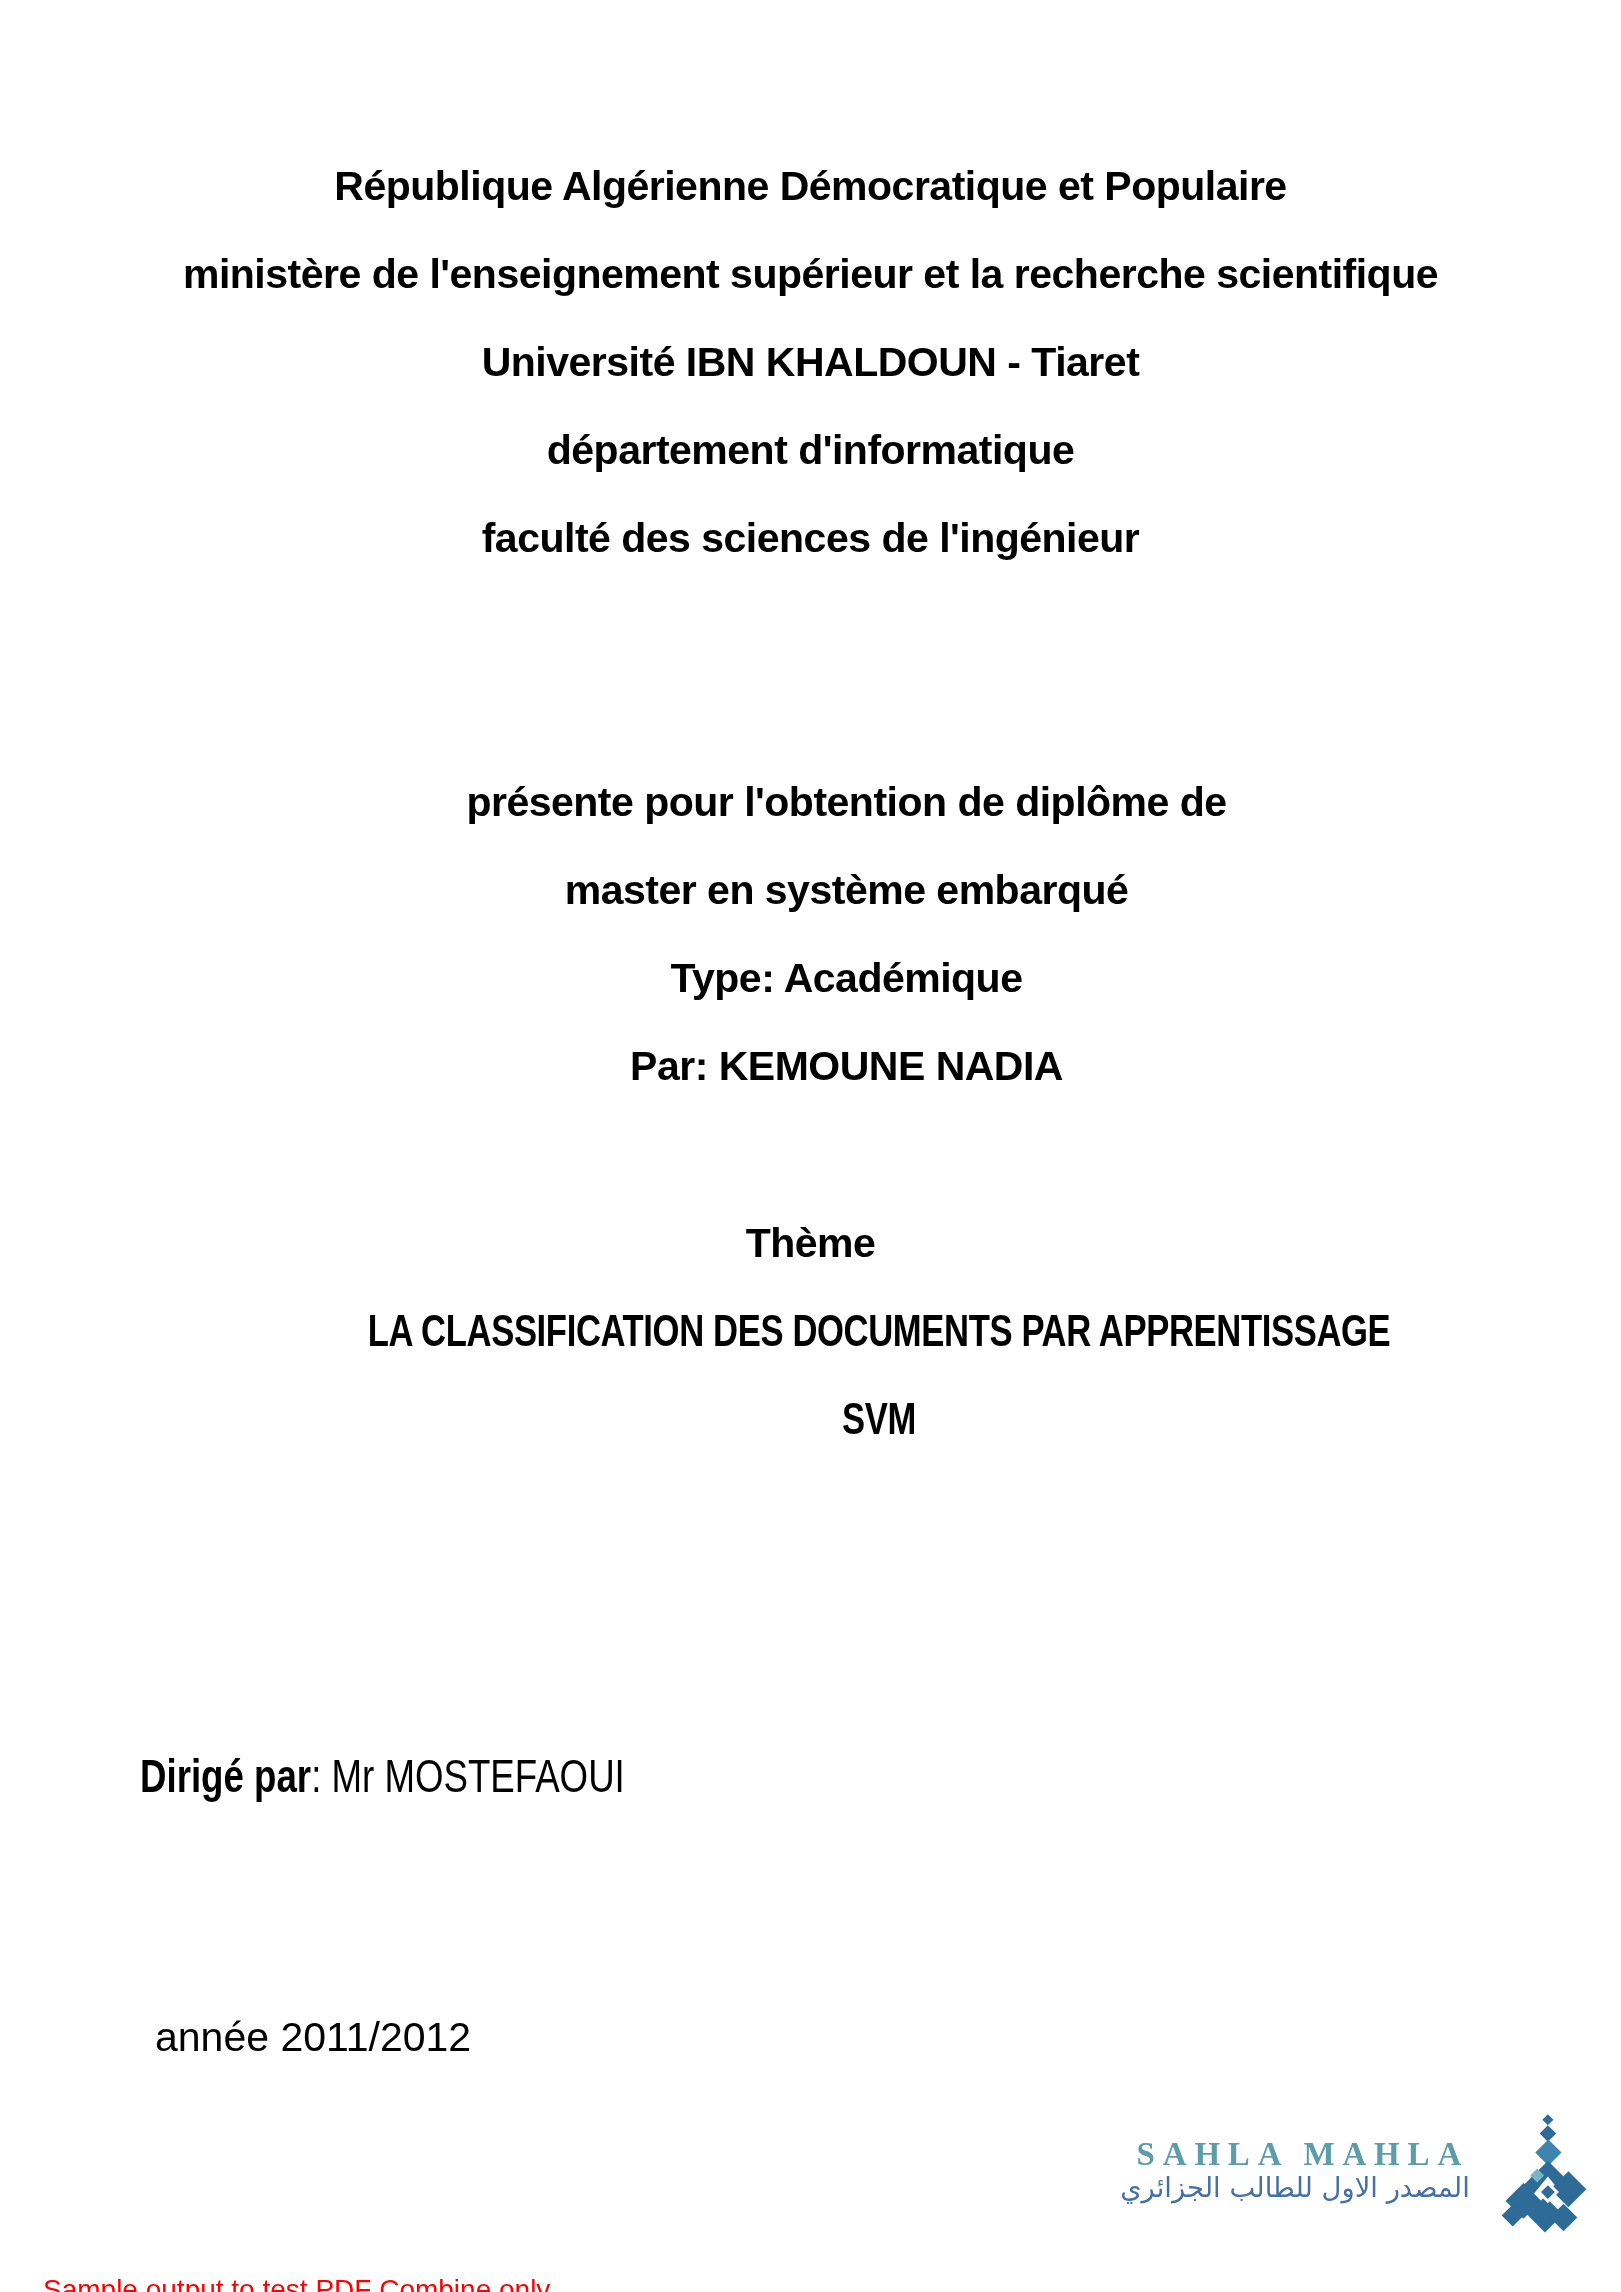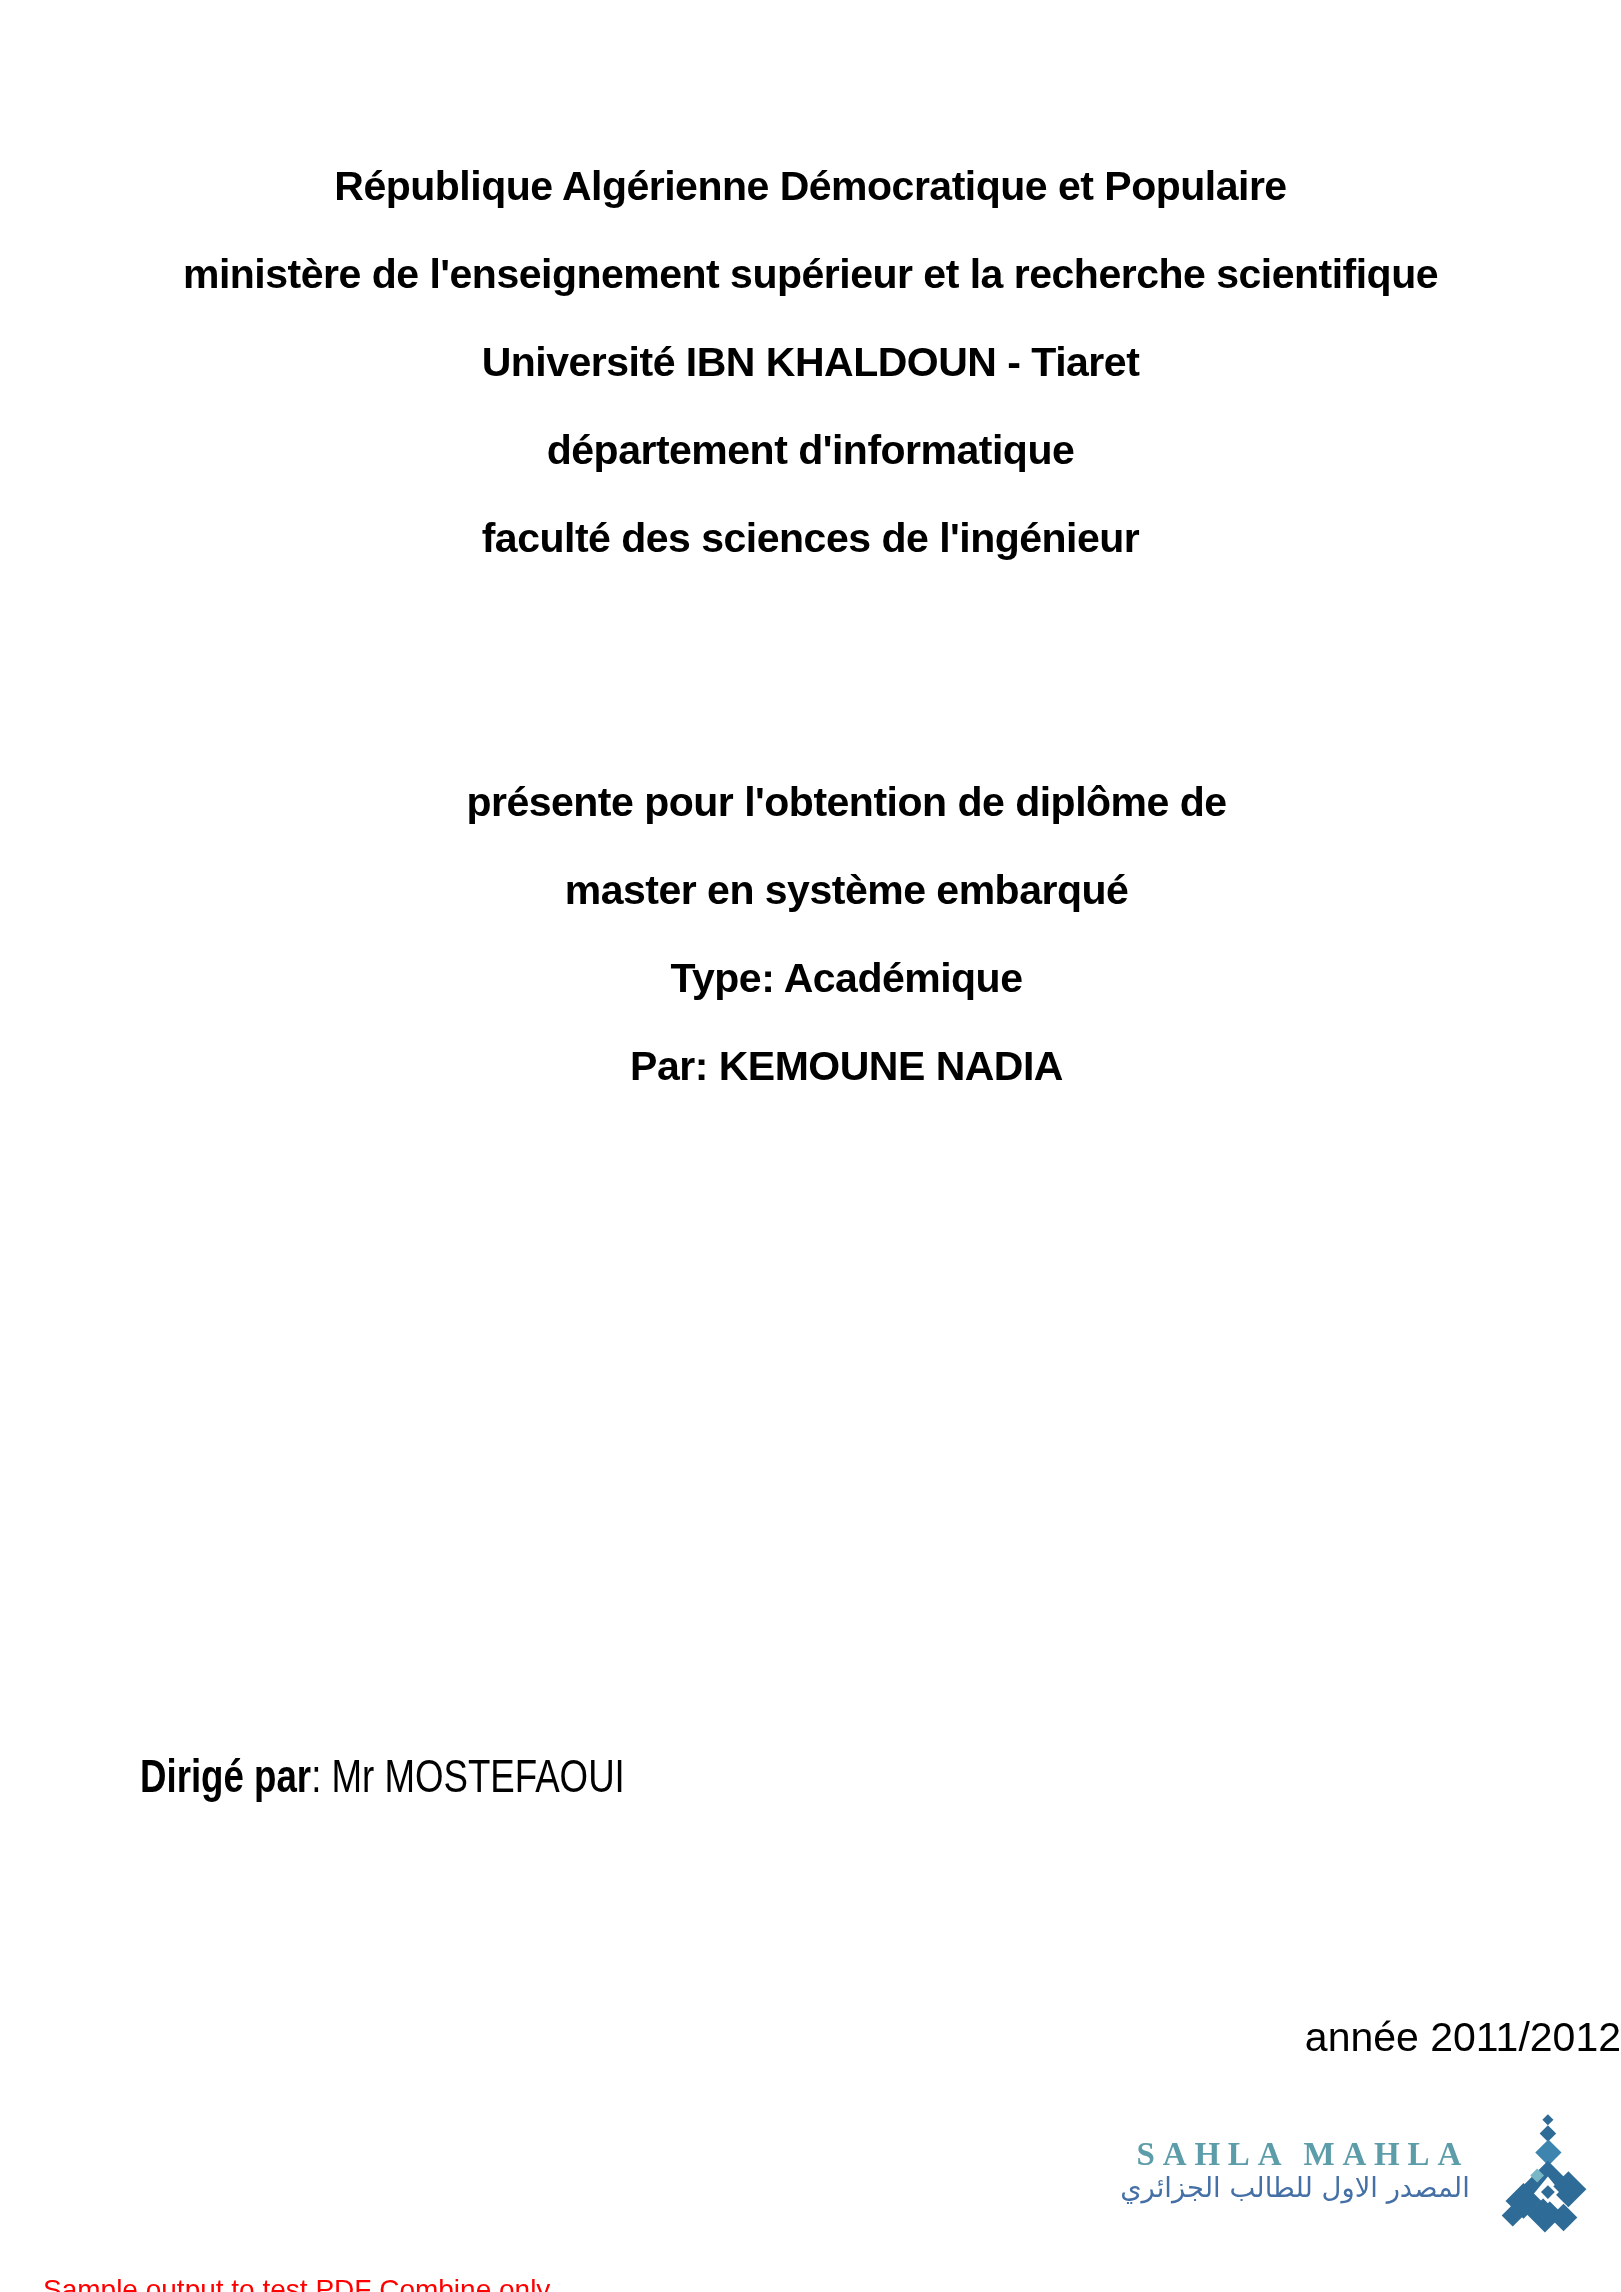--- a/index.html
+++ b/index.html
@@ -46,21 +46,21 @@
     transform-origin: left center;
   }
   .supervisor-label { font-weight: bold; }
   .year-line {
     position: absolute;
     top: 1993px;
     left: 155px;
     right: 0;
     height: 88px;
     line-height: 88px;
-    text-align: right;
+    text-align: left;
     font-size: 41px;
   }
   .logo { position: absolute; top: 2107px; left: 1117px; width: 490px; height: 147px; }
   .logo-brand {
     position: absolute;
     top: 29px;
     left: 19.6px;
     font-family: "Liberation Serif", serif;
     font-weight: bold;
     font-size: 33px;
@@ -103,20 +103,31 @@
     <div class="line">faculté des sciences de l'ingénieur</div>
   </div>
 
   <div class="block presentation-block">
     <div class="line">présente pour l'obtention de diplôme de</div>
     <div class="line">master en système embarqué</div>
     <div class="line">Type: Académique</div>
     <div class="line">Par: KEMOUNE NADIA</div>
   </div>
 
+  <div class="block theme-block">
+    <div class="line">
+      <span>Thème</span>
+    </div>
+    <div class="line offset-right">
+      <span class="theme-title-span">LA CLASSIFICATION DES DOCUMENTS PAR APPRENTISSAGE</span>
+    </div>
+    <div class="line offset-right">
+      <span class="theme-title-span">SVM</span>
+    </div>
+  </div>
 
   <div class="supervisor-line">
     <span class="supervisor-condense"><span class="supervisor-label">Dirigé par</span><span>: Mr MOSTEFAOUI</span></span>
   </div>
 
   <div class="year-line">année 2011/2012</div>
 
   <div class="logo">
     <div class="logo-brand">SAHLA MAHLA</div>
     <div class="logo-tagline" dir="rtl">المصدر الاول للطالب الجزائري</div>

